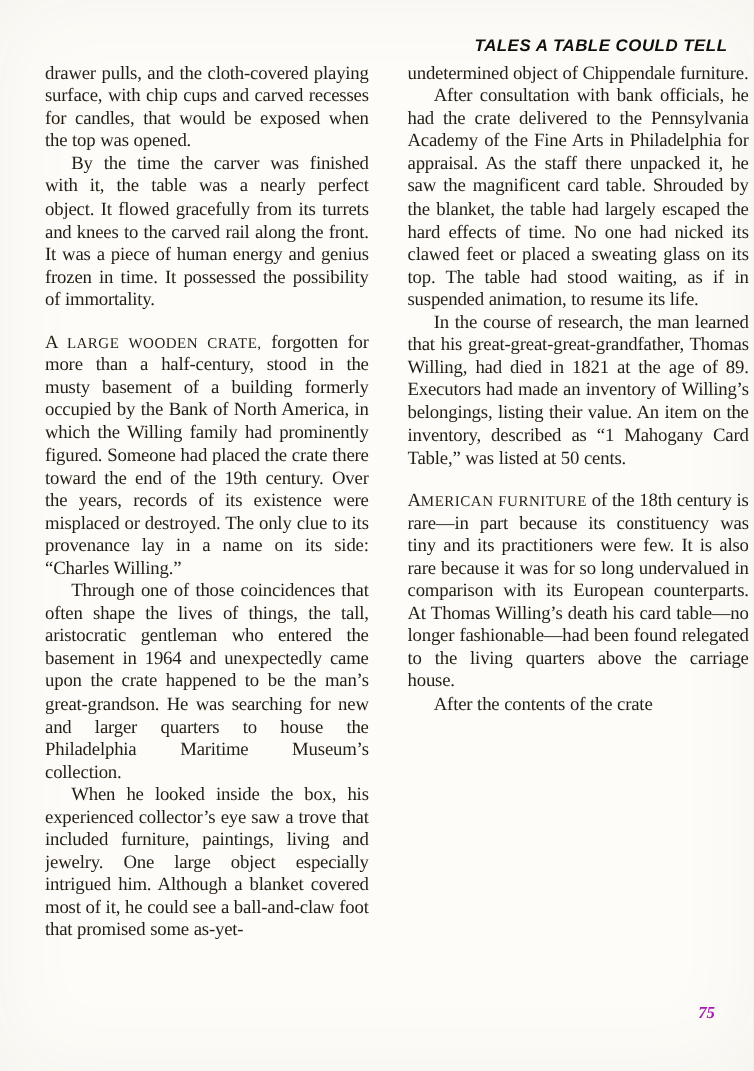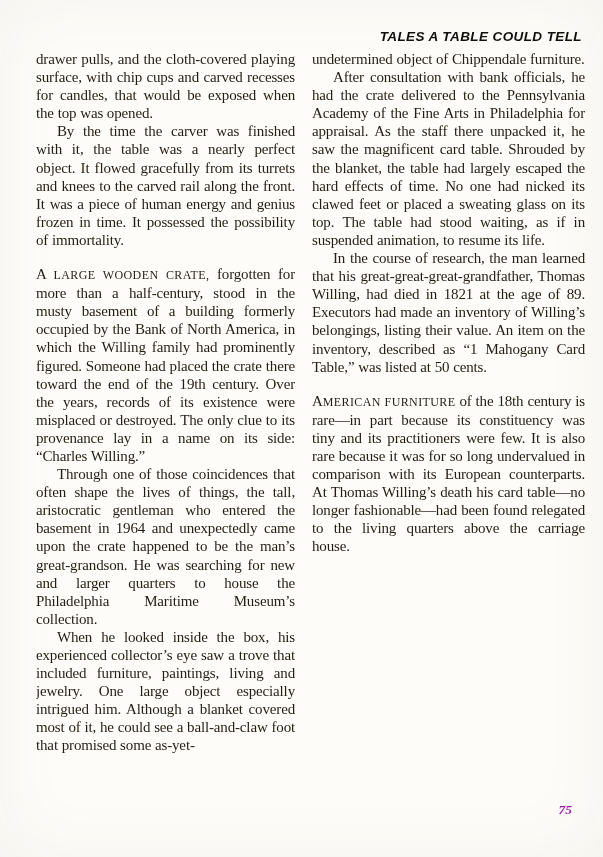--- a/index.html
+++ b/index.html
@@ -25,21 +25,21 @@
     letter-spacing: 0.4px;
     color: #13100b;
     white-space: nowrap;
     text-align: center;
   }
   .columns {
     position: absolute;
     top: 50px;
     left: 36px;
     display: flex;
-    gap: 17px;
+    gap: 31px;
     height: 778px;
     overflow: hidden;
   }
   .col { overflow: hidden; }
   .col-left  { width: 259px; }
   .col-right { width: 273px; }
   .para {
     margin: 0;
     text-align: justify;
     font-size: 15px;
@@ -83,19 +83,20 @@
       <p class="para sect"><span class="lead-initial">A </span><span class="lead-caps">LARGE WOODEN CRATE,</span> <span>forgotten for more than a half-century, stood in the musty basement of a building formerly occupied by the Bank of North America, in which the Willing family had prominently figured. Someone had placed the crate there toward the end of the 19th century. Over the years, records of its existence were misplaced or destroyed. The only clue to its provenance lay in a name on its side: “Charles Willing.”</span></p>
       <p class="para ind">Through one of those coincidences that often shape the lives of things, the tall, aristocratic gentleman who entered the basement in 1964 and unexpectedly came upon the crate happened to be the man’s great-grandson. He was searching for new and larger quarters to house the Philadelphia Maritime Museum’s collection.</p>
       <p class="para ind">When he looked inside the box, his experienced collector’s eye saw a trove that included furniture, paintings, living and jewelry. One large object especially intrigued him. Although a blanket covered most of it, he could see a ball-and-claw foot that promised some as-yet-</p>
     </div>
 
     <div class="col col-right">
       <p class="para cont">undetermined object of Chippendale furniture.</p>
       <p class="para ind">After consultation with bank officials, he had the crate delivered to the Pennsylvania Academy of the Fine Arts in Philadelphia for appraisal. As the staff there unpacked it, he saw the magnificent card table. Shrouded by the blanket, the table had largely escaped the hard effects of time. No one had nicked its clawed feet or placed a sweating glass on its top. The table had stood waiting, as if in suspended animation, to resume its life.</p>
       <p class="para ind">In the course of research, the man learned that his great-great-great-grandfather, Thomas Willing, had died in 1821 at the age of 89. Executors had made an inventory of Willing’s belongings, listing their value. An item on the inventory, described as “1 Mahogany Card Table,” was listed at 50 cents.</p>
       <p class="para sect"><span class="lead-initial">A</span><span class="lead-caps">MERICAN FURNITURE</span> <span>of the 18th century is rare—in part because its constituency was tiny and its practitioners were few. It is also rare because it was for so long undervalued in comparison with its European counterparts. At Thomas Willing’s death his card table—no longer fashionable—had been found relegated to the living quarters above the carriage house.</span></p>
+      <p class="para ind">After the contents of the crate</p>
     </div>
 
   </div>
 
   <div class="page-number">75</div>
 
 </div>
 
 </body></html>

